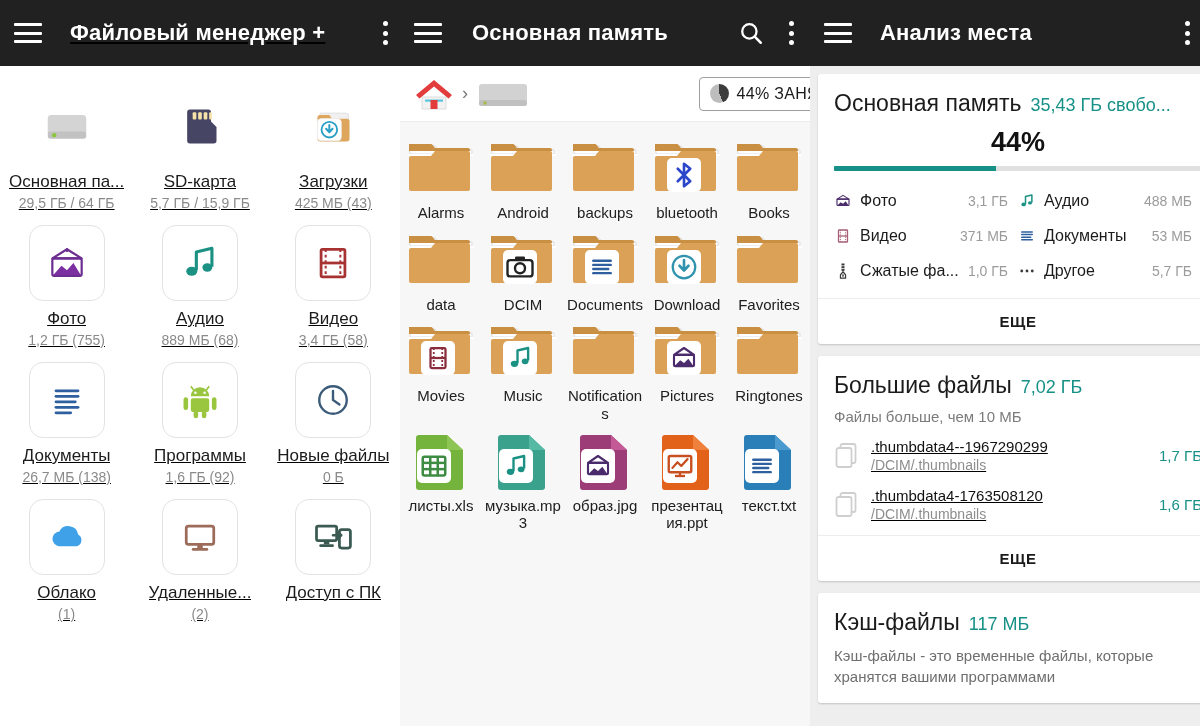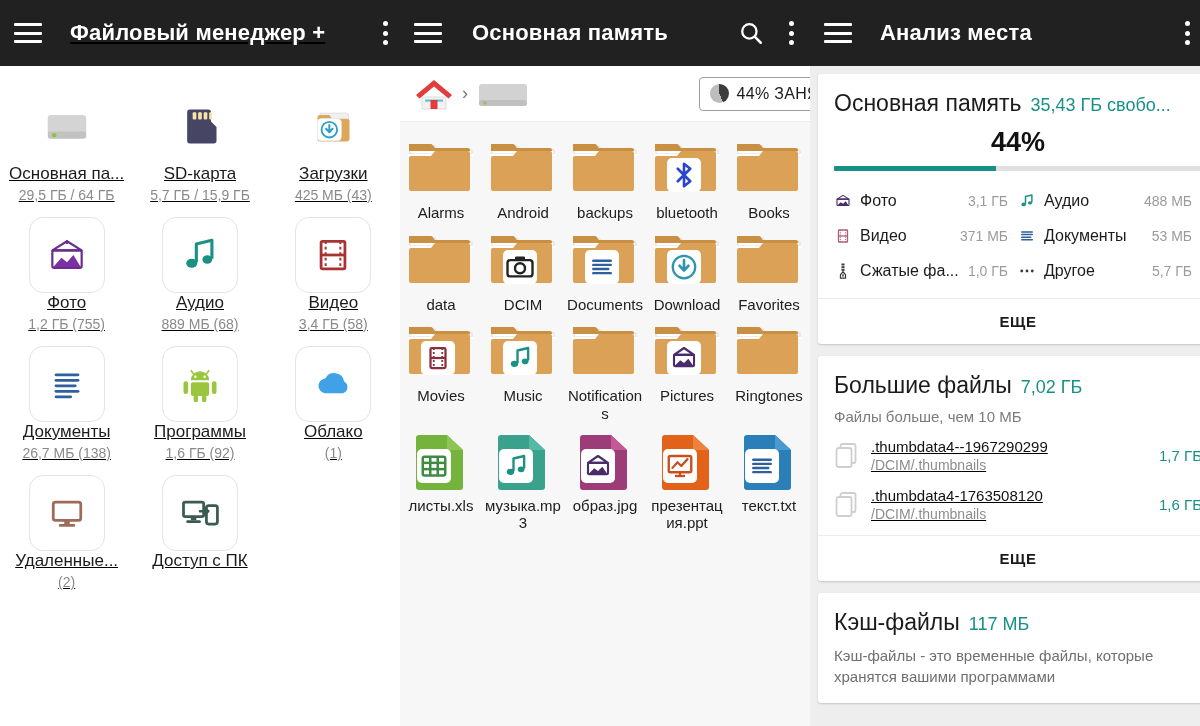--- a/index.html
+++ b/index.html
@@ -43,21 +43,21 @@
     row-gap: 14px;
   }
   .home-cell { display: flex; flex-direction: column; align-items: center; }
   .home-tile {
     width: 76px; height: 76px; display: flex; align-items: center; justify-content: center;
   }
   .home-tile.boxed {
     border: 1px solid #e3e3e3; border-radius: 14px; background: #fff;
   }
   .home-label {
-    font-size: 17px; color: #1b1b1b; white-space: nowrap;
+    margin-top: 8px; font-size: 17px; color: #1b1b1b; white-space: nowrap;
     max-width: 128px; overflow: hidden; text-overflow: ellipsis;
   }
   .home-sub { margin-top: 3px; font-size: 14px; color: #8a8a8a; white-space: nowrap; }
 
   
   .crumbbar {
     height: 56px; background: #fff; display: flex; align-items: center;
     padding: 0 0 0 12px; gap: 6px; border-bottom: 1px solid #ececec;
   }
   .crumb-sep { color: #777; font-size: 18px; }
@@ -232,20 +232,30 @@
               <rect x="17" y="36" width="5" height="8" rx="2.5" fill="#9ac63f"></rect>
               <rect x="26" y="36" width="5" height="8" rx="2.5" fill="#9ac63f"></rect>
               <circle cx="19" cy="16" r="1.4" fill="#fff"></circle>
               <circle cx="29" cy="16" r="1.4" fill="#fff"></circle>
               <line x1="14" y1="9" x2="17" y2="13" stroke="#9ac63f" stroke-width="1.8"></line>
               <line x1="34" y1="9" x2="31" y2="13" stroke="#9ac63f" stroke-width="1.8"></line>
             </svg>
           </div>
           <div class="home-label">Программы</div>
           <div class="home-sub">1,6 ГБ (92)</div>
+        </div>
+        <div class="home-cell">
+          <div class="home-tile boxed">
+            <svg width="44" height="44" viewBox="0 0 48 48">
+              <circle cx="24" cy="24" r="15" fill="none" stroke="#3c5b78" stroke-width="2.6"></circle>
+              <path d="M24 14 V24 L31 29" fill="none" stroke="#3c5b78" stroke-width="2.6" stroke-linecap="round"></path>
+            </svg>
+          </div>
+          <div class="home-label">Новые файлы</div>
+          <div class="home-sub">0 Б</div>
         </div>
         <div class="home-cell">
           <div class="home-tile boxed">
             <svg width="44" height="44" viewBox="0 0 48 48">
               <path d="M15 34 a8 8 0 0 1 0.6 -15.9 a11 11 0 0 1 20.6 3.2 a7 7 0 0 1 -1.2 12.7z" fill="#3fa2e8"></path>
             </svg>
           </div>
           <div class="home-label">Облако</div>
           <div class="home-sub">(1)</div>
         </div>

